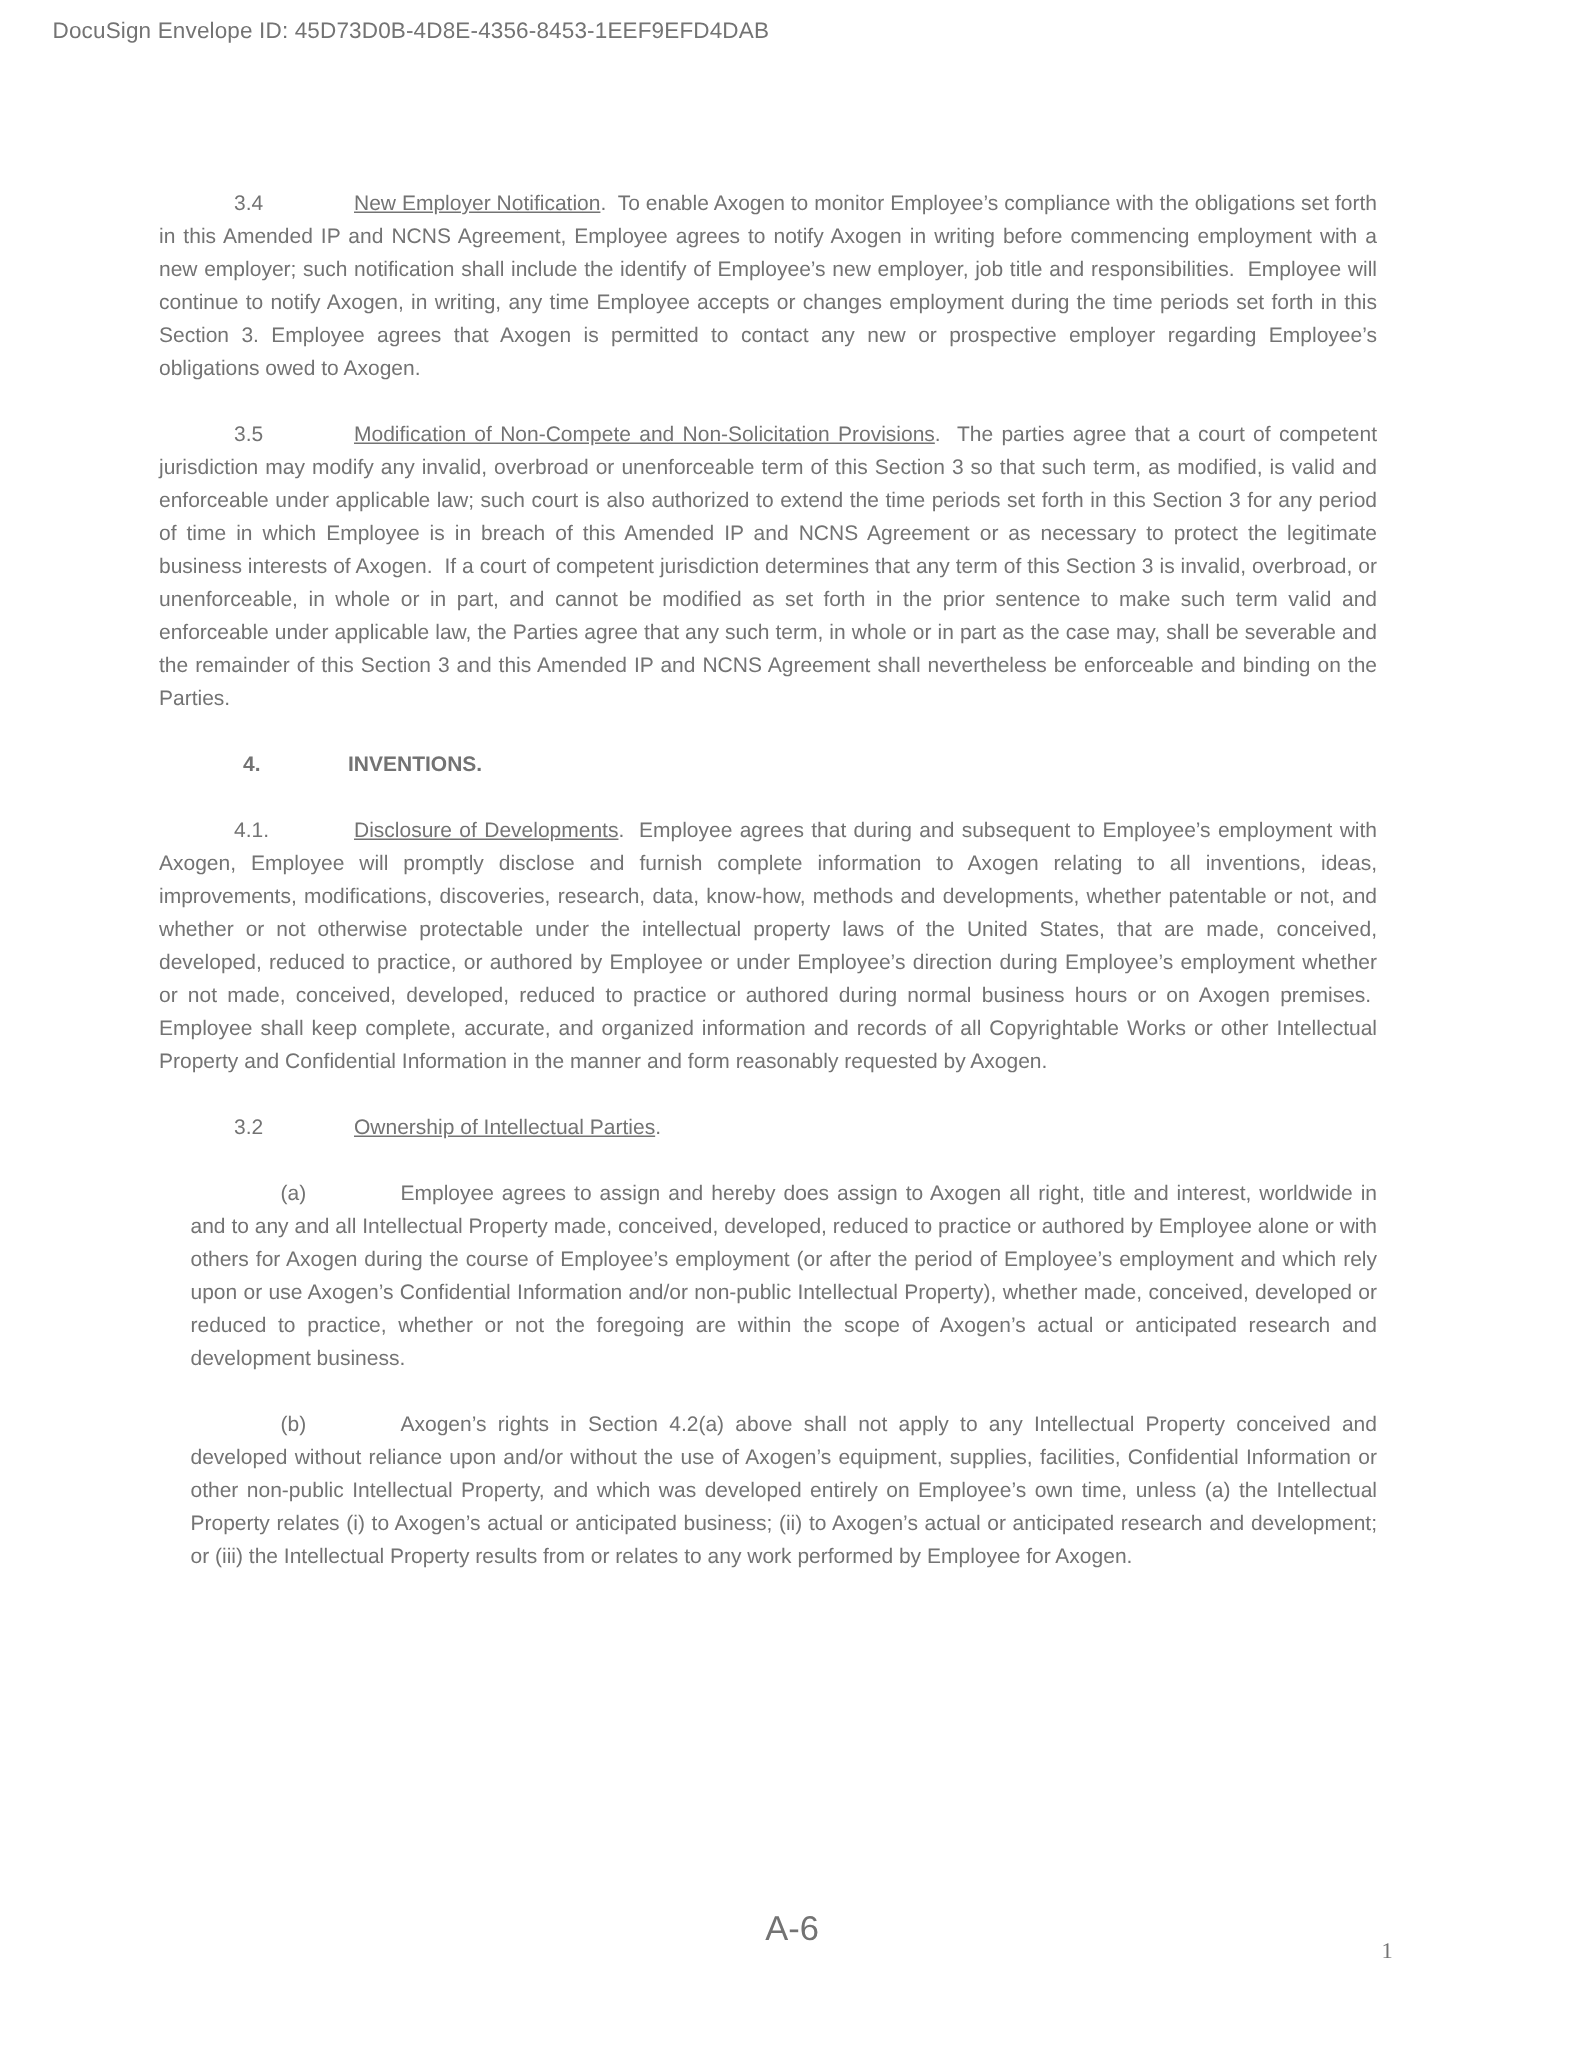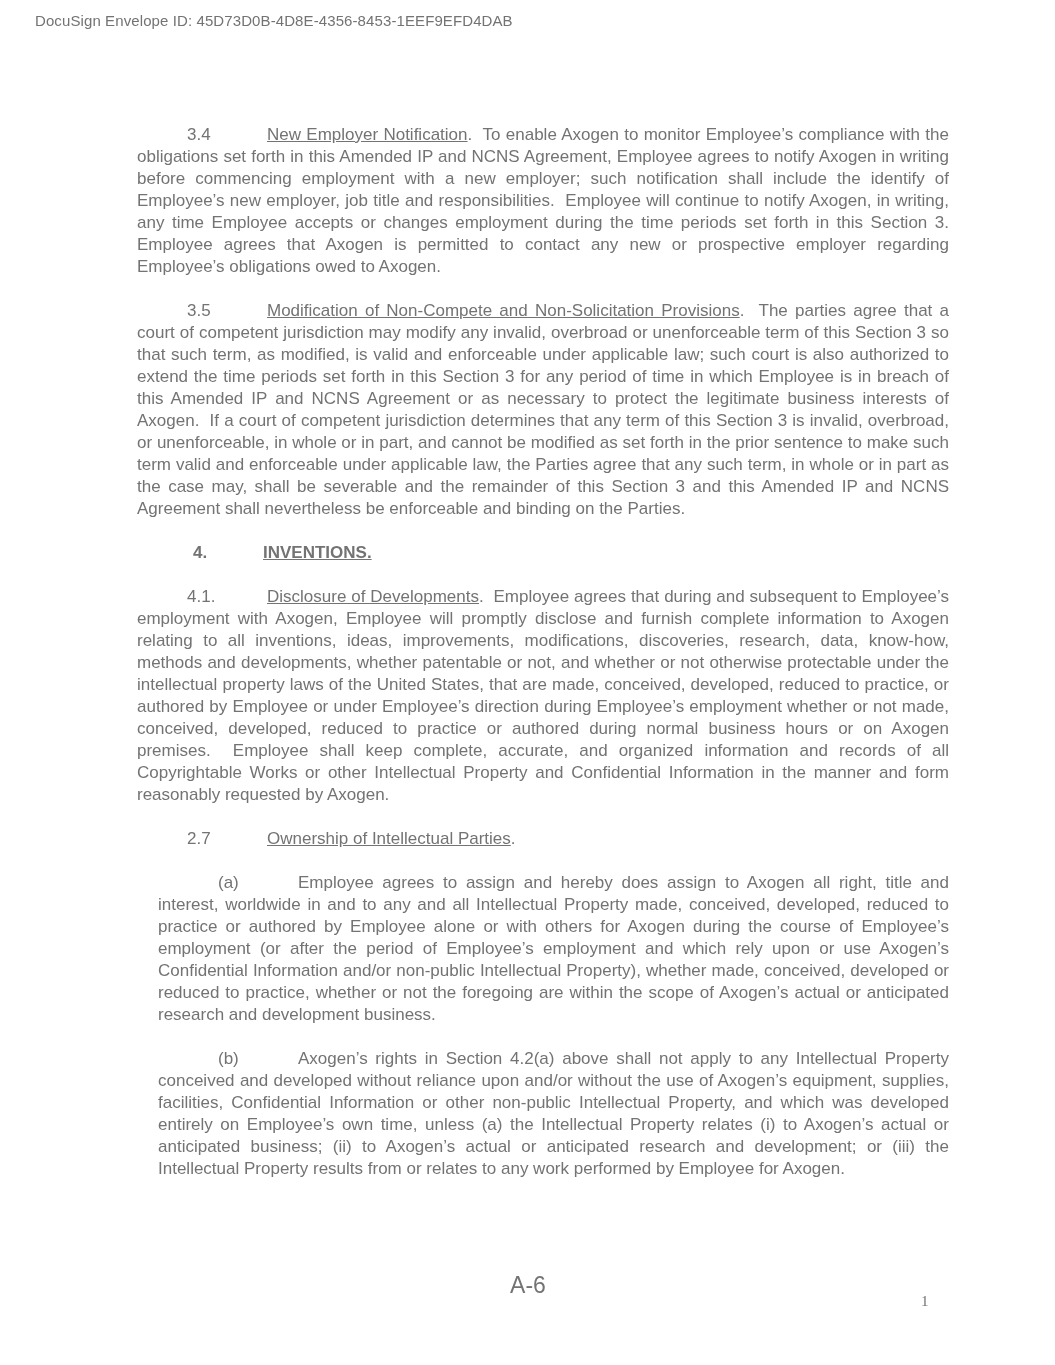--- a/index.html
+++ b/index.html
@@ -17,32 +17,32 @@
     position: absolute;
     top: 12px;
     left: 35px;
     font-size: 15px;
     letter-spacing: 0.1px;
     white-space: nowrap;
   }
   .body-text {
     position: absolute;
     top: 124px;
-    left: 137px;
+    left: 106px;
     width: 812px;
-    font-size: 17px;
+    font-size: 14px;
     line-height: 22px;
     text-align: justify;
   }
   .para { margin-bottom: 22px; text-indent: 50px; }
   .para .num { display: inline-block; text-indent: 0; width: 80px; }
   .para .sec-title { text-decoration: underline; }
   .heading { margin-bottom: 22px; text-indent: 56px; font-weight: bold; }
   .heading .num { display: inline-block; text-indent: 0; width: 70px; }
-  .heading .sec-title { text-decoration: underline; }
+  .heading .sec-title { }
   .subheading { margin-bottom: 22px; text-indent: 50px; }
   .subheading .num { display: inline-block; text-indent: 0; width: 80px; }
   .subheading .sec-title { text-decoration: underline; }
   .subpara { margin-bottom: 22px; text-indent: 60px; margin-left: 21px; }
   .subpara .num { display: inline-block; text-indent: 0; width: 80px; }
   .footer-label {
     position: absolute;
     top: 1272px;
     left: 122px;
     width: 812px;
@@ -67,21 +67,21 @@
   <div class="body-text">
 
     <p class="para"><span class="num">3.4</span><span class="sec-title">New Employer Notification</span><span>.&nbsp; </span><span>To enable Axogen to monitor Employee’s compliance with the obligations set forth in this Amended IP and NCNS Agreement, Employee agrees to notify Axogen in writing before commencing employment with a new employer; such notification shall include the identify of Employee’s new employer, job title and responsibilities.&nbsp; Employee will continue to notify Axogen, in writing, any time Employee accepts or changes employment during the time periods set forth in this Section 3. Employee agrees that Axogen is permitted to contact any new or prospective employer regarding Employee’s obligations owed to Axogen.</span></p>
 
     <p class="para"><span class="num">3.5</span><span class="sec-title">Modification of Non-Compete and Non-Solicitation Provisions</span><span>.&nbsp; </span><span>The parties agree that a court of competent jurisdiction may modify any invalid, overbroad or unenforceable term of this Section 3 so that such term, as modified, is valid and enforceable under applicable law; such court is also authorized to extend the time periods set forth in this Section 3 for any period of time in which Employee is in breach of this Amended IP and NCNS Agreement or as necessary to protect the legitimate business interests of Axogen.&nbsp; If a court of competent jurisdiction determines that any term of this Section 3 is invalid, overbroad, or unenforceable, in whole or in part, and cannot be modified as set forth in the prior sentence to make such term valid and enforceable under applicable law, the Parties agree that any such term, in whole or in part as the case may, shall be severable and the remainder of this Section 3 and this Amended IP and NCNS Agreement shall nevertheless be enforceable and binding on the Parties.</span></p>
 
     <p class="heading"><span class="num">4.</span><span class="sec-title">INVENTIONS.</span></p>
 
     <p class="para"><span class="num">4.1.</span><span class="sec-title">Disclosure of Developments</span><span>.&nbsp; </span><span>Employee agrees that during and subsequent to Employee’s employment with Axogen, Employee will promptly disclose and furnish complete information to Axogen relating to all inventions, ideas, improvements, modifications, discoveries, research, data, know-how, methods and developments, whether patentable or not, and whether or not otherwise protectable under the intellectual property laws of the United States, that are made, conceived, developed, reduced to practice, or authored by Employee or under Employee’s direction during Employee’s employment whether or not made, conceived, developed, reduced to practice or authored during normal business hours or on Axogen premises.&nbsp; Employee shall keep complete, accurate, and organized information and records of all Copyrightable Works or other Intellectual Property and Confidential Information in the manner and form reasonably requested by Axogen.</span></p>
 
-    <p class="subheading"><span class="num">2.7</span><span class="sec-title">Ownership of Intellectual Parties</span><span>.</span></p>
+    <p class="subheading"><span class="num">3.2</span><span class="sec-title">Ownership of Intellectual Parties</span><span>.</span></p>
 
     <p class="subpara"><span class="num">(a)</span><span>Employee agrees to assign and hereby does assign to Axogen all right, title and interest, worldwide in and to any and all Intellectual Property made, conceived, developed, reduced to practice or authored by Employee alone or with others for Axogen during the course of Employee’s employment (or after the period of Employee’s employment and which rely upon or use Axogen’s Confidential Information and/or non-public Intellectual Property), whether made, conceived, developed or reduced to practice, whether or not the foregoing are within the scope of Axogen’s actual or anticipated research and development business.</span></p>
 
     <p class="subpara"><span class="num">(b)</span><span>Axogen’s rights in Section 4.2(a) above shall not apply to any Intellectual Property conceived and developed without reliance upon and/or without the use of Axogen’s equipment, supplies, facilities, Confidential Information or other non-public Intellectual Property, and which was developed entirely on Employee’s own time, unless (a) the Intellectual Property relates (i) to Axogen’s actual or anticipated business; (ii) to Axogen’s actual or anticipated research and development; or (iii) the Intellectual Property results from or relates to any work performed by Employee for Axogen.</span></p>
 
   </div>
 
   <div class="footer-label">A-6</div>
 
   <div class="page-number">1</div>

